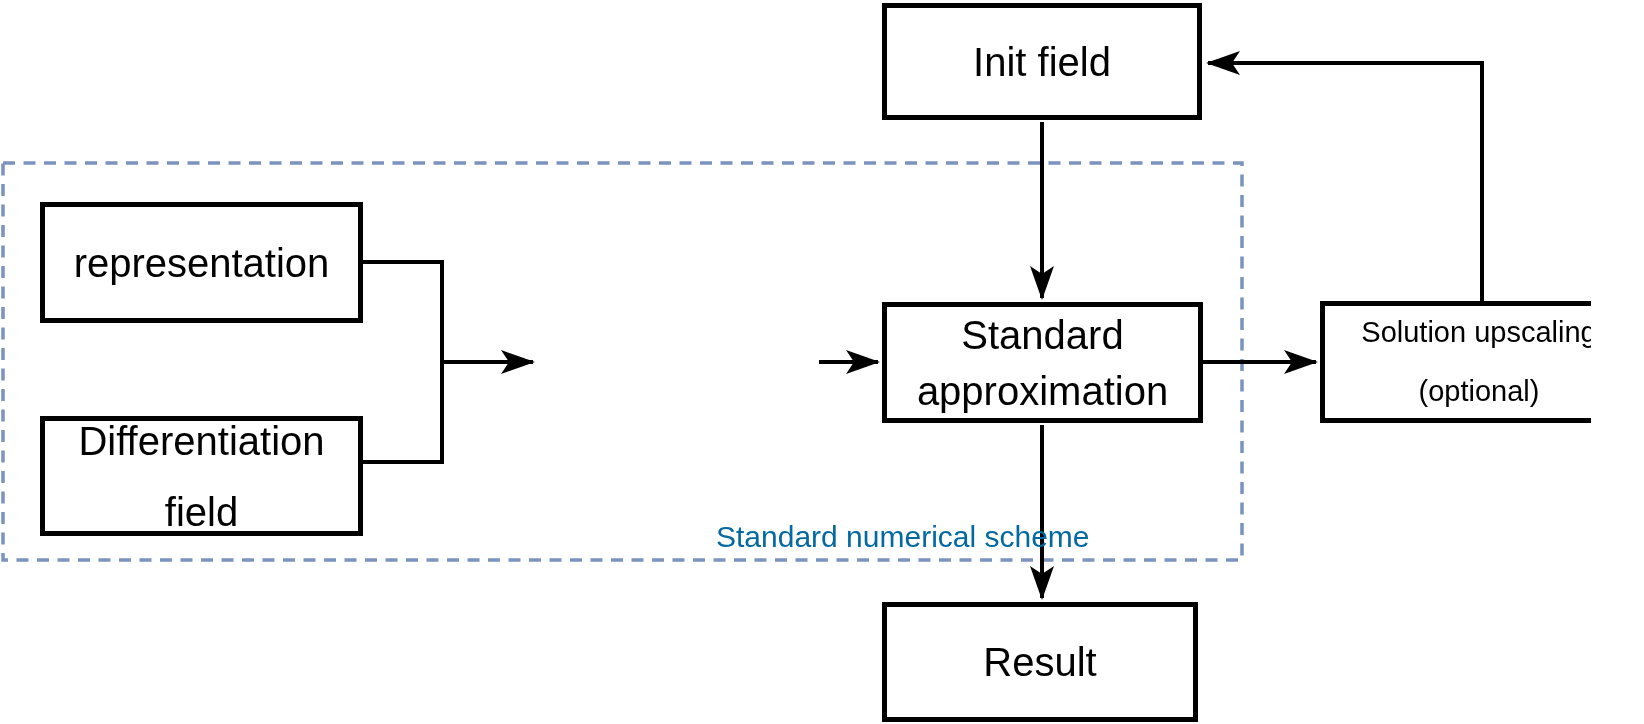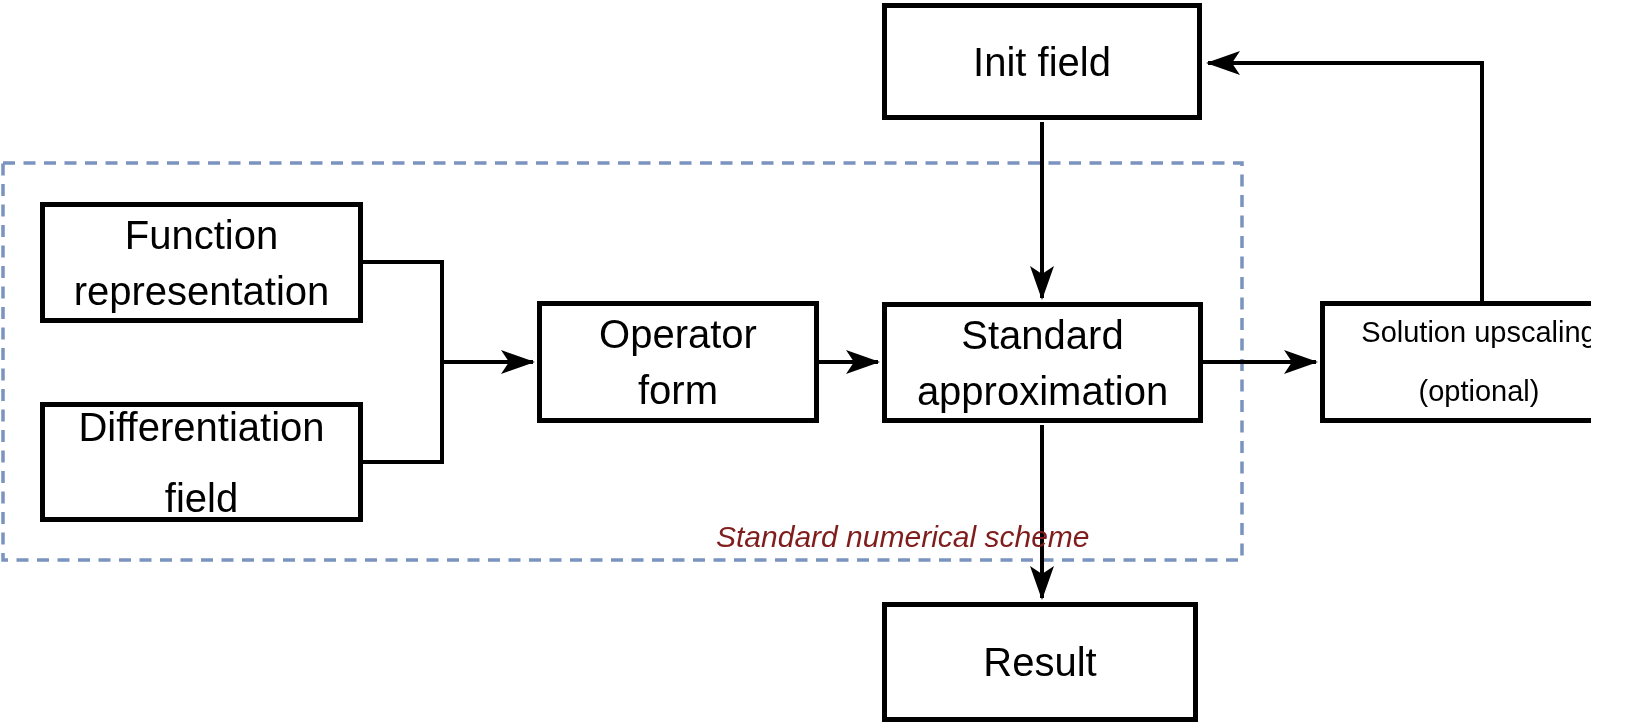--- a/index.html
+++ b/index.html
@@ -26,21 +26,21 @@
     align-items: center;
     justify-content: center;
     text-align: center;
     color: #000000;
     font-size: 40px;
     line-height: 1.4;
   }
   .node span { display: block; white-space: nowrap; }
   .node--init   { left: 882px;  top: 3px;   width: 320px; height: 117px; }
   .node--func   { left: 40px;   top: 202px; width: 323px; height: 121px; }
-  .node--diff   { left: 40px;   top: 402px; width: 323px; height: 120px; gap: 15px; }
+  .node--diff   { left: 40px;   top: 416px; width: 323px; height: 120px; gap: 15px; }
   .node--oper   { left: 537px;  top: 301px; width: 282px; height: 122px; }
   .node--solap  { left: 882px;  top: 302px; width: 321px; height: 121px; }
   .node--upsc   { left: 1320px; top: 301px; width: 318px; height: 122px;
                   font-size: 29px; line-height: 2.05; justify-content: center; }
   .node--result { left: 882px;  top: 602px; width: 316px; height: 120px; }
   .scheme-label {
     position: absolute;
     left: 716px; top: 520px;
     font-size: 30px;
     line-height: 1.1;
@@ -74,43 +74,38 @@
     <path d="M 1042 425 V 598" fill="none" stroke="#000000" stroke-width="4" marker-end="url(#arrowhead)"></path>
 
     <path d="M 1482 301 V 63 H 1208" fill="none" stroke="#000000" stroke-width="4" marker-end="url(#arrowhead)"></path>
   </svg>
 
   <div class="node node--init">
     <span>Init field</span>
   </div>
 
   <div class="node node--func">
-    <span>Function</span>
     <span>representation</span>
   </div>
 
   <div class="node node--diff">
     <span>Differentiation</span>
     <span>field</span>
   </div>
 
-  <div class="node node--oper">
-    <span>Operator</span>
-    <span>form</span>
-  </div>
 
   <div class="node node--solap">
     <span>Standard</span>
     <span>approximation</span>
   </div>
 
   <div class="node node--upsc">
     <span>Solution upscaling</span>
     <span>(optional)</span>
   </div>
 
   <div class="node node--result">
     <span>Result</span>
   </div>
 
-  <div class="scheme-label" style="color: #7f1d1d; font-style: italic;">Standard numerical scheme</div>
+  <div class="scheme-label" style="color: #0369a1;">Standard numerical scheme</div>
 
 </div>
 
 </body></html>

